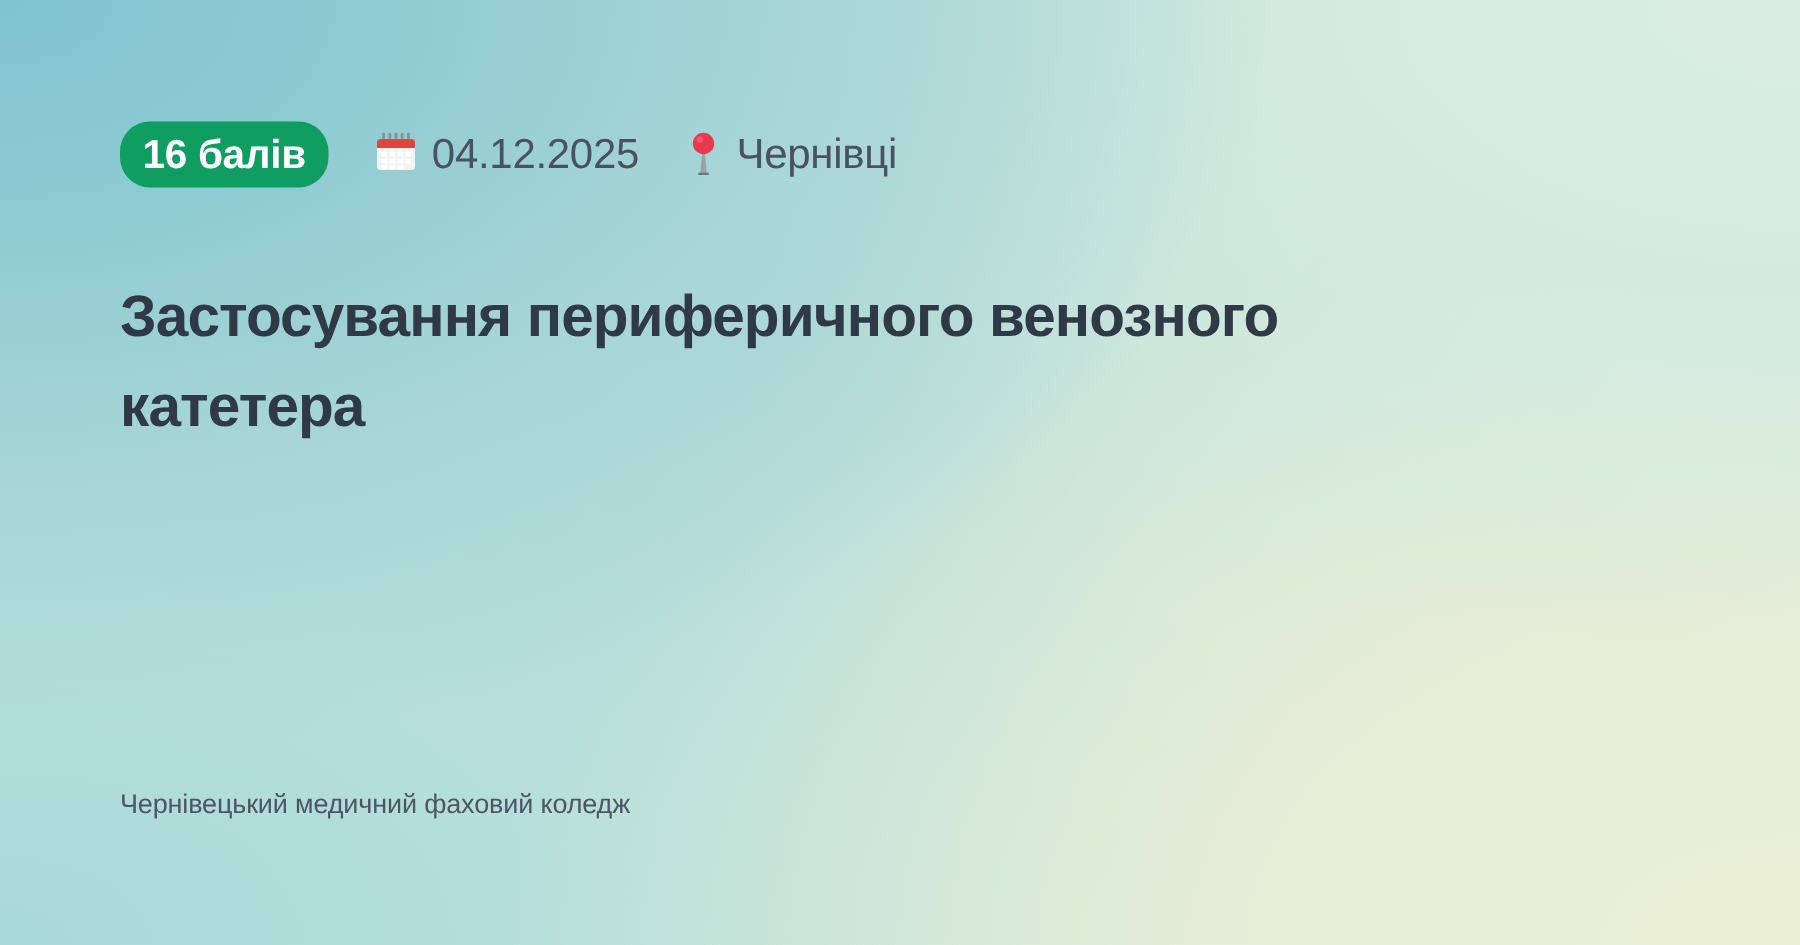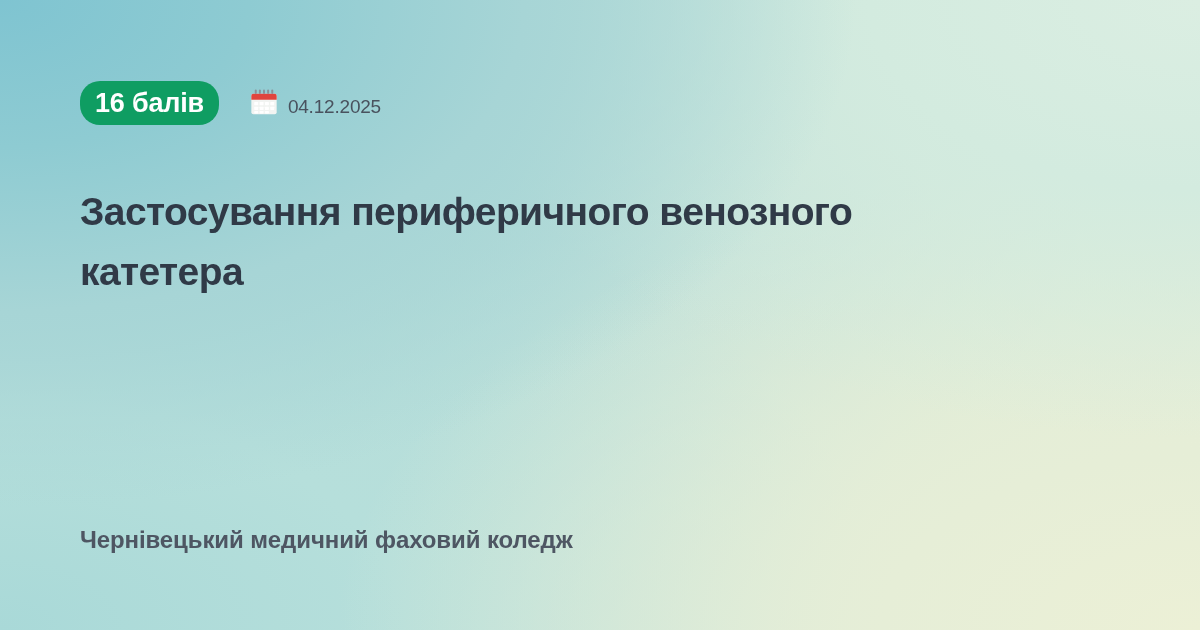--- a/index.html
+++ b/index.html
@@ -60,24 +60,24 @@
     color: #ffffff;
     font-size: 27px;
     font-weight: bold;
     letter-spacing: -0.2px;
     line-height: 1;
     white-space: nowrap;
   }
 
   .meta-item {
     display: flex;
-    align-items: flex-end;
+    align-items: flex-start;
     gap: 9px;
     color: #49525e;
-    font-size: 19px;
+    font-size: 28px;
     letter-spacing: -0.2px;
     white-space: nowrap;
   }
 
   .meta-icon {
     display: block;
     width: 30px;
     height: 30px;
     flex: 0 0 30px;
   }
@@ -98,22 +98,22 @@
     line-height: 60px;
     letter-spacing: -0.6px;
   }
 
   
   .footer {
     position: absolute;
     left: 0;
     top: 526px;
     color: #4e5663;
-    font-size: 24px;
-    font-weight: bold;
+    font-size: 18px;
+    font-weight: normal;
     letter-spacing: -0.1px;
     white-space: nowrap;
   }
 </style>
 </head>
 <body>
 
 <div class="card">
   <div class="content">
 
@@ -144,20 +144,31 @@
               <rect x="22.7" y="20" width="4.2" height="3.4" rx="0.5"></rect>
               <rect x="5.6" y="24.6" width="4.2" height="2.6" rx="0.5"></rect>
               <rect x="11.3" y="24.6" width="4.2" height="2.6" rx="0.5"></rect>
               <rect x="17" y="24.6" width="4.2" height="2.6" rx="0.5"></rect>
             </g>
           </svg>
         </span>
         <span>04.12.2025</span>
       </div>
 
+      <div class="meta-item">
+        <span class="meta-icon pin-icon">
+          <svg viewBox="0 0 24 32" xmlns="http://www.w3.org/2000/svg">
+            <path d="M11.2 15.5h1.6l1.5 14.8h-4.6z" fill="#99a0a6"></path>
+            <path d="M8.3 30.1h7.4v1.5H8.3z" fill="#6d7378"></path>
+            <circle cx="12" cy="9.2" r="7.6" fill="#e8384f"></circle>
+            <circle cx="9.4" cy="6.4" r="2.4" fill="#f26274" opacity="0.75"></circle>
+          </svg>
+        </span>
+        <span>Чернівці</span>
+      </div>
 
     </div>
 
     <h1 class="title">Застосування периферичного венозного катетера</h1>
 
     <div class="footer">Чернівецький медичний фаховий коледж</div>
 
   </div>
 </div>
 

